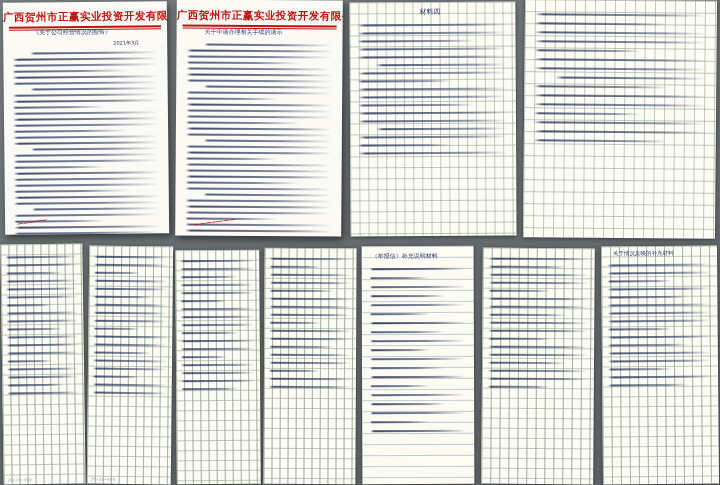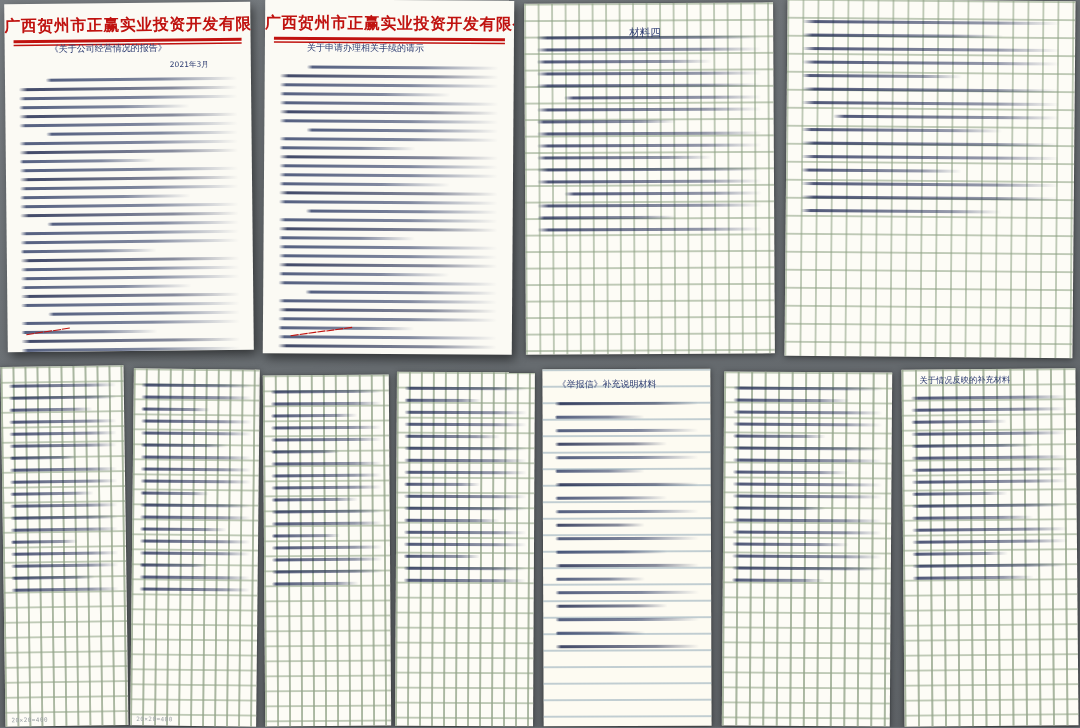--- a/index.html
+++ b/index.html
@@ -171,21 +171,21 @@
         <div class="line short"></div>
       <div class="line"></div>
         <div class="line b"></div>
         <div class="line"></div>
 
     </div>
     <div class="red-stamp" style="left:18px;top:218px;">———————</div>
   </div>
 
   <div class="sheet gridpaper" style="left:350px;top:2px;width:166px;height:234px;background-size:9px 11px;transform:rotate(-0.3deg);">
-    <div class="title-hand" style="left:70px;top:15px;font-size:7px;">材料四</div>
+    <div class="title-hand" style="left:70px;top:5px;font-size:7px;">材料四</div>
     <div class="ink" style="top:22px;left:8px;right:8px;">
       <div class="line b" style="margin-bottom:6px;"></div>
       <div class="line" style="margin-bottom:6px;"></div>
       <div class="line short2" style="margin-bottom:6px;"></div>
       <div class="line b" style="margin-bottom:6px;"></div>
       <div class="line" style="margin-bottom:6px;"></div>
       <div class="line indent" style="margin-bottom:6px;"></div>
       <div class="line b" style="margin-bottom:6px;"></div>
       <div class="line short" style="margin-bottom:6px;"></div>
       <div class="line" style="margin-bottom:6px;"></div>

